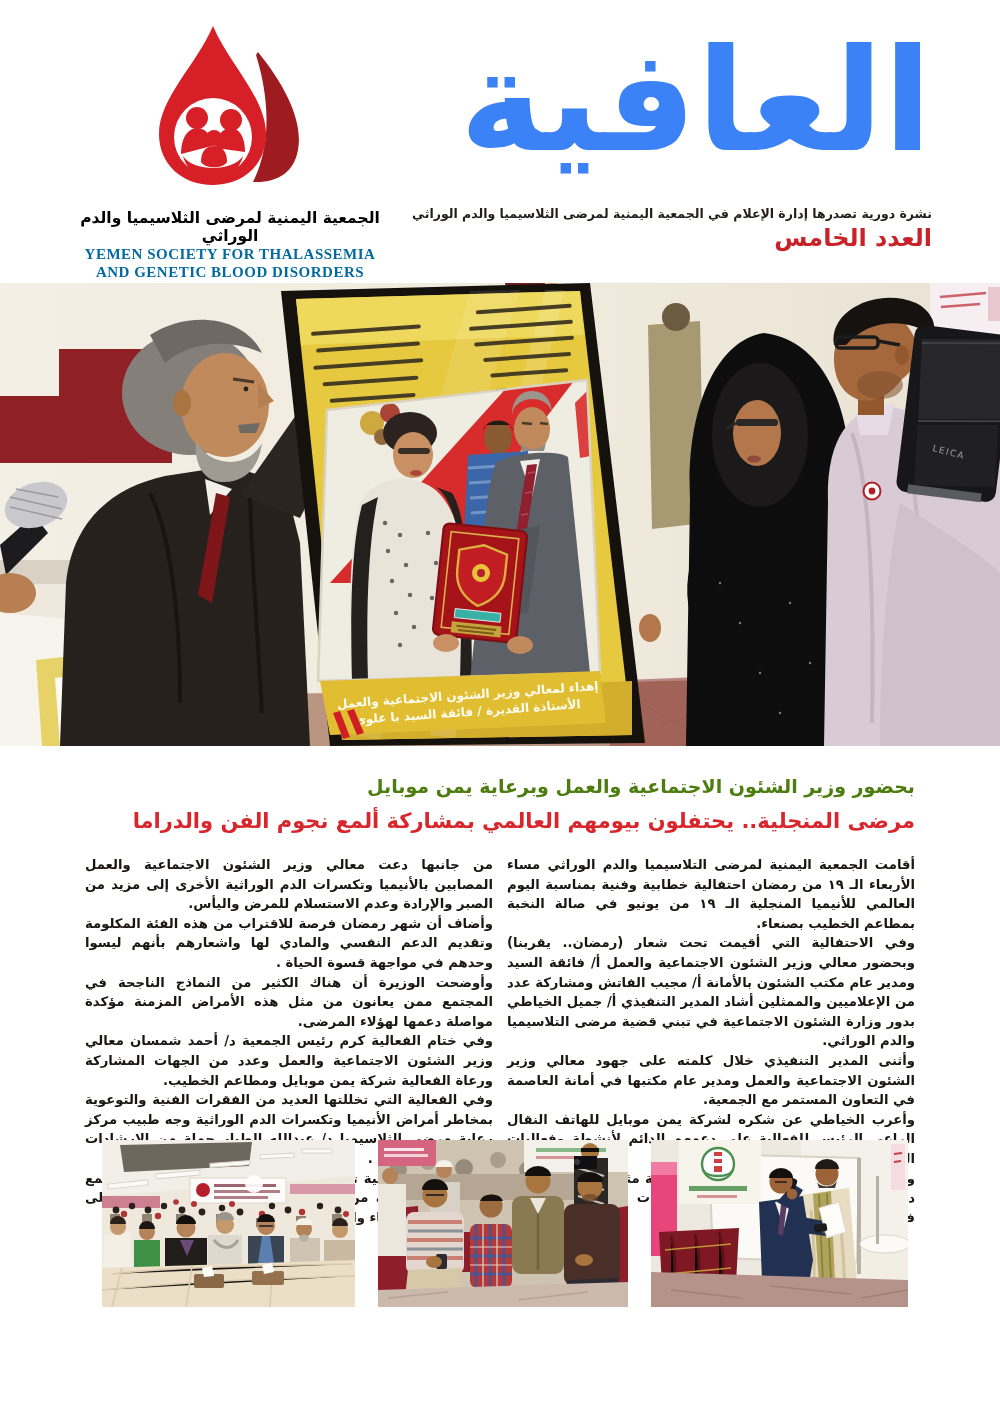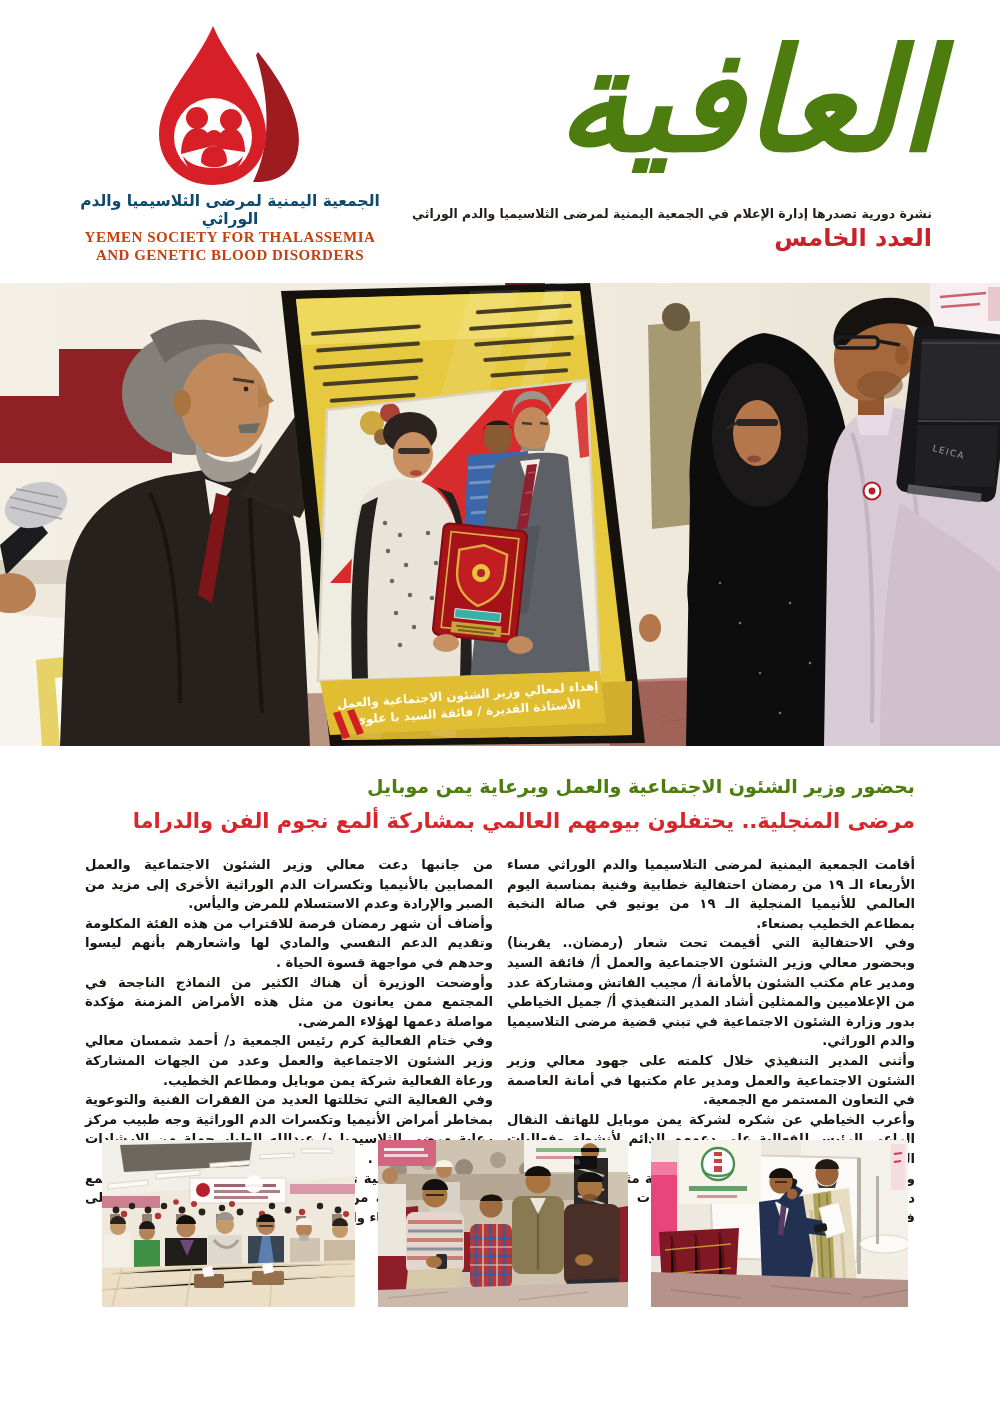--- a/index.html
+++ b/index.html
@@ -2,25 +2,25 @@
 <html lang="ar"><head>
 <meta charset="utf-8">
 <style>
   html,body{margin:0;padding:0;background:#ffffff;}
   .page{position:relative;width:1000px;height:1414px;background:#fff;overflow:hidden;
         font-family:"DejaVu Sans","Liberation Sans",sans-serif;}
   
   .masthead{position:relative;height:283px;}
   .logo-block{position:absolute;left:75px;top:22px;width:310px;text-align:center;}
   .logo-drop{width:190px;height:168px;margin:0 auto;display:block;}
-  .org-ar{direction:rtl;font-size:15.5px;font-weight:bold;color:#0c4a6e;margin-top:2px;letter-spacing:0;}
-  .org-en{font-family:"Liberation Serif","DejaVu Serif",serif;font-size:15px;color:#c2410c;
+  .org-ar{direction:rtl;font-size:15.5px;font-weight:bold;color:#000000;margin-top:19px;letter-spacing:0;}
+  .org-en{font-family:"Liberation Serif","DejaVu Serif",serif;font-size:15px;color:#0369a1;
           letter-spacing:.5px;line-height:18px;font-weight:600;}
-  .title-ar{position:absolute;right:62px;top:16px;direction:rtl;color:#4d7c0f;
-            font-size:142px;line-height:170px;font-weight:bold;white-space:nowrap;font-style:italic;}
+  .title-ar{position:absolute;right:68px;top:16px;direction:rtl;color:#3b82f6;
+            font-size:142px;line-height:170px;font-weight:bold;white-space:nowrap;}
   .subtitle-ar{position:absolute;right:68px;top:206px;direction:rtl;color:#241d18;
                font-size:12.5px;font-weight:bold;white-space:nowrap;}
   .issue-ar{position:absolute;right:68px;top:224px;direction:rtl;color:#c9232a;
             font-size:24px;font-weight:bold;text-align:right;}
   
   .main-photo{position:absolute;left:0;top:283px;width:1000px;height:463px;margin:0;}
   .main-photo svg{display:block;width:100%;height:100%;}
   
   .article{position:absolute;left:85px;top:775px;width:830px;direction:rtl;}
   .kicker{font-size:19px;font-weight:bold;color:#4d7c0f;text-align:right;}

